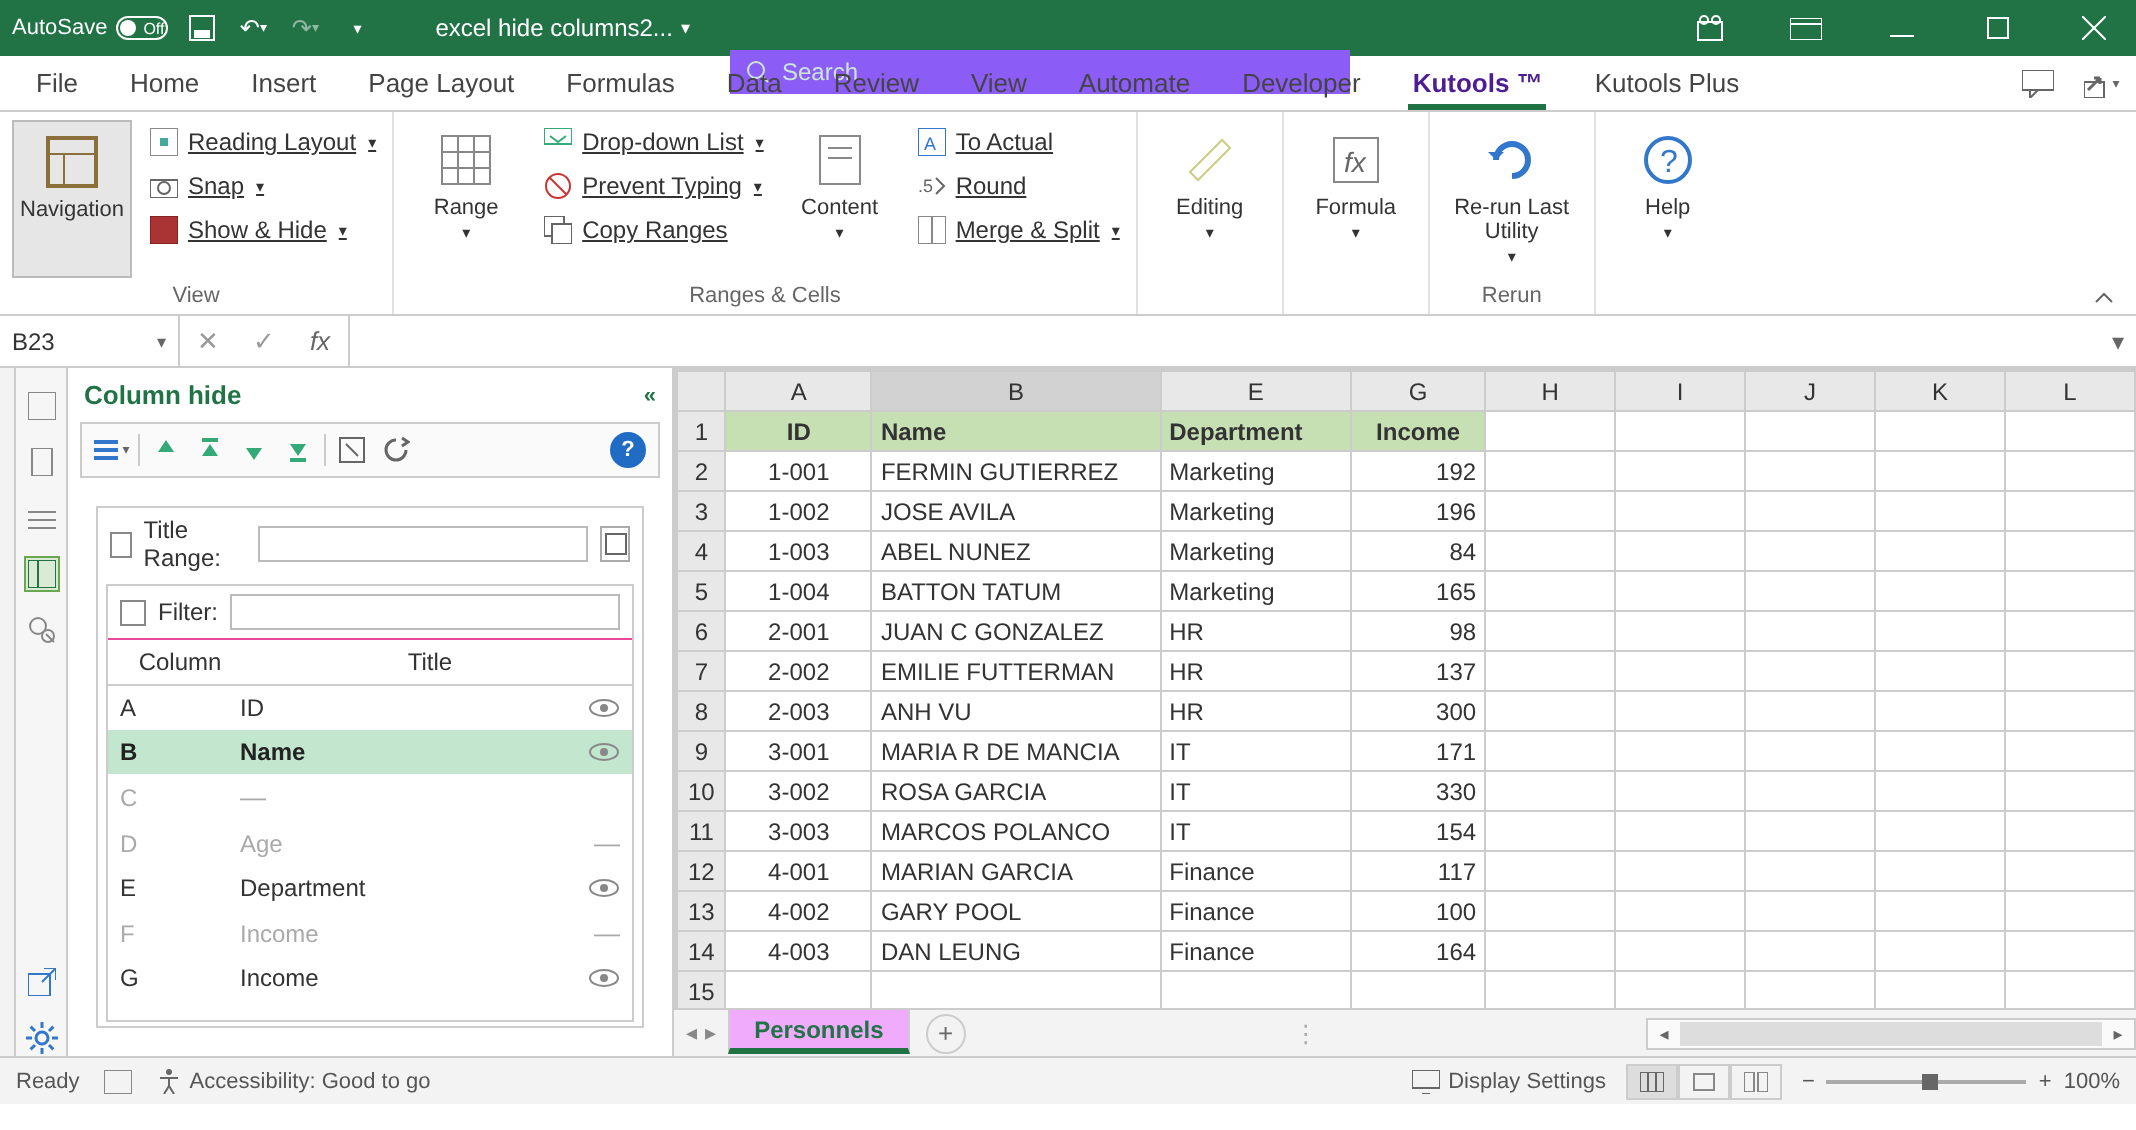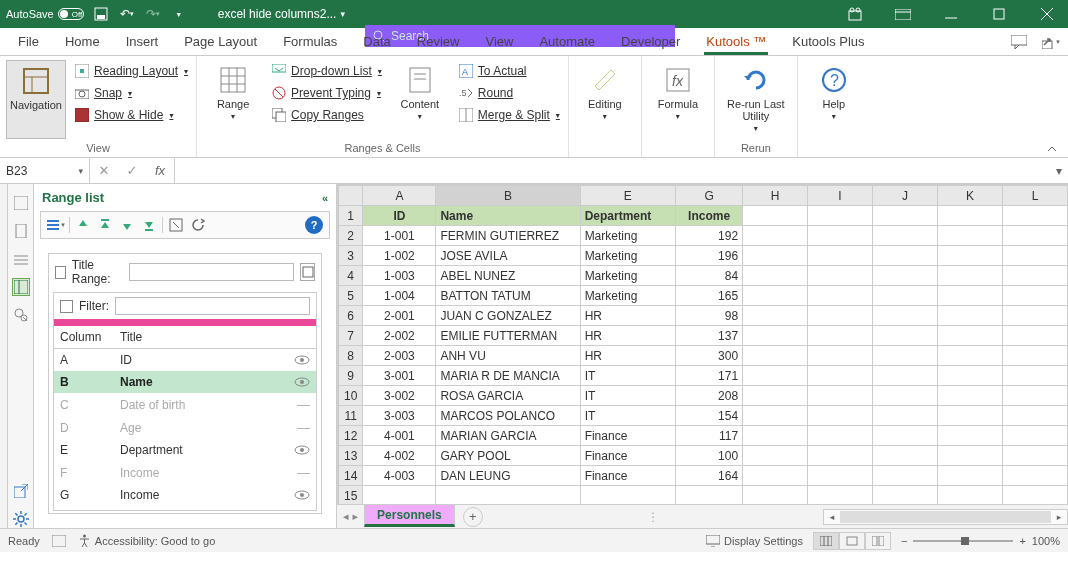--- a/index.html
+++ b/index.html
@@ -13,21 +13,21 @@
   .titlebar .autosave-toggle::before { content: ''; position: absolute; width: 8px; height: 8px; border-radius: 50%; background: #fff; left: 1px; }
   .titlebar .qat-btn { width: 18px; height: 18px; display: flex; align-items: center; justify-content: center; cursor: pointer; color: #fff; }
   .titlebar .filename { flex: 0 0 auto; margin-left: 30px; display: flex; align-items: center; gap: 4px; font-size: 12px; }
   .titlebar .searchbox { flex: 0 0 auto; margin-left: 20px; background: #8b5cf6; width: 310px; height: 22px; display: flex; align-items: center; padding: 0 8px; gap: 6px; color: #cce5d9; font-size: 12px; margin-top: 43px; }
   .titlebar .right { margin-left: auto; display: flex; align-items: center; gap: 18px; }
   .titlebar .win-btn { width: 30px; height: 28px; display: flex; align-items: center; justify-content: center; cursor: pointer; }
   
   
   .tabs { display: flex; height: 28px; align-items: center; border-bottom: 1px solid #ccc; background:#fff; padding: 0 6px; gap: 2px; }
   .tab { padding: 0 12px; height: 100%; display: flex; align-items: center; cursor: pointer; font-size: 13px; color: #444; }
-  .tab.active { color: #c2410c; font-weight: 400; position: relative; }
+  .tab.active { color: #4c1d95; font-weight: 700; position: relative; }
   .tab.active::after { content: ''; position: absolute; bottom: 0; left: 10px; right: 10px; height: 3px; background: #217346; }
   .tabs-right { margin-left: auto; display: flex; gap: 10px; }
   .tabs-right .tbtn { width: 22px; height: 22px; display: flex; align-items: center; justify-content: center; cursor: pointer; }
 
   
   .ribbon { height: 102px; background: #fff; border-bottom: 1px solid #ccc; display: flex; }
   .rgroup { border-right: 1px solid #e1e1e1; display: flex; flex-direction: column; padding: 2px 6px 0 6px; }
   .rgroup-body { flex: 1; display: flex; gap: 6px; padding-top: 2px; }
   .rgroup-label { text-align: center; color: #666; font-size: 11px; padding: 3px 0; }
   .bigbtn { display: flex; flex-direction: column; align-items: center; width: 60px; padding: 4px 2px; cursor: pointer; gap: 2px; font-size: 11px; text-align: center; }
@@ -59,21 +59,21 @@
   .clhead { display: flex; align-items: center; padding: 6px 8px; color: #217346; font-weight: 600; font-size: 13px; }
   .clhead .collapse { margin-left: auto; font-size: 11px; color: #217346; cursor: pointer; }
   .cltoolbar { display: flex; gap: 4px; padding: 4px 6px; border: 1px solid #ccc; margin: 0 6px; align-items: center; background: #fafafa; }
   .cltbtn { width: 18px; height: 18px; display: flex; align-items: center; justify-content: center; cursor: pointer; }
   .cltoolbar .sep { width: 1px; background: #ccc; height: 16px; }
   .cltoolbar .help { margin-left: auto; color: #206cc4; width: 18px; height: 18px; border-radius: 50%; background: #206cc4; color: #fff; font-weight: bold; font-size: 11px; display: flex; align-items: center; justify-content: center; }
   .cl-inner { border: 1px solid #ccc; margin: 14px; flex: 1; display: flex; flex-direction: column; }
   .cl-row { display: flex; align-items: center; padding: 4px 6px; gap: 6px; font-size: 12px; }
   .cl-row input[type=text] { flex: 1; border: 1px solid #bbb; height: 18px; padding: 0 4px; font-size: 12px; }
   .cl-row .chk { width: 13px; height: 13px; border: 1px solid #888; display: flex; align-items: center; justify-content: center; }
-  .cl-hdr { display: flex; border-top: 7px solid #ec4899; border-bottom: 1px solid #ccc; font-size: 12px; padding: 4px 6px; background: #fff; }
+  .cl-hdr { display: flex; border-top: 1px solid #ec4899; border-bottom: 1px solid #ccc; font-size: 12px; padding: 4px 6px; background: #fff; text-align: center; }
   .cl-hdr .c1 { width: 60px; }
   .cl-hdr .c2 { flex: 1; }
   .cl-list { flex: 1; overflow: auto; }
   .cl-item { display: flex; padding: 4px 6px; font-size: 12px; cursor: pointer; align-items: center; }
   .cl-item .c1 { width: 60px; }
   .cl-item .c2 { flex: 1; }
   .cl-item .eye { color: #888; font-size: 13px; }
   .cl-item.hidden { color: #aaa; }
   .cl-item.hidden .eye { color: #aaa; }
   .cl-item.sel { background: #c3e6cf; font-weight: 600; color: #222; }
@@ -477,21 +477,21 @@
     <span class="vbtn">
         <svg width="16" height="16">
           <circle cx="8" cy="8" r="3" fill="none" stroke="#37c" stroke-width="1.5"></circle>
           <path d="M8 0 L8 3 M8 13 L8 16 M0 8 L3 8 M13 8 L16 8 M2.3 2.3 L4.5 4.5 M11.5 11.5 L13.7 13.7 M2.3 13.7 L4.5 11.5 M11.5 4.5 L13.7 2.3" stroke="#37c" stroke-width="1.5"></path>
         </svg>
       </span>
   </div>
 
   <div class="clpane">
     <div class="clhead">
-      <span>Range list</span>
+      <span>Column hide</span>
       <span class="collapse">«</span>
     </div>
     <div class="cltoolbar">
       <span class="cltbtn">
           <svg width="14" height="12">
             <line x1="0" y1="2" x2="12" y2="2" stroke="#37c" stroke-width="2"></line>
             <line x1="0" y1="6" x2="12" y2="6" stroke="#37c" stroke-width="2"></line>
             <line x1="0" y1="10" x2="12" y2="10" stroke="#37c" stroke-width="2"></line>
           </svg>
           <span style="font-size:7px;color:#666">▾</span>
@@ -571,21 +571,20 @@
               <span class="c2">Name</span>
               <span class="eye">
                 <svg width="16" height="12">
                   <ellipse cx="8" cy="6" rx="7" ry="4" fill="none" stroke="#888"></ellipse>
                   <circle cx="8" cy="6" r="2" fill="#888"></circle>
                 </svg>
               </span>
             </div>
             <div class="cl-item hidden">
               <span class="c1">C</span>
-              <span class="c2">Date of birth</span>
               <span class="eye">—</span>
             </div>
             <div class="cl-item hidden">
               <span class="c1">D</span>
               <span class="c2">Age</span>
               <span class="eye">—</span>
             </div>
             <div class="cl-item">
               <span class="c1">E</span>
               <span class="c2">Department</span>
@@ -738,21 +737,21 @@
               <td class="colX"></td>
               <td class="colX"></td>
               <td class="colX"></td>
               <td class="colX"></td>
             </tr>
             <tr>
               <th class="rh">10</th>
               <td class="colA">3-002</td>
               <td class="colB" style="text-align:left">ROSA GARCIA</td>
               <td class="colE" style="text-align:left">IT</td>
-              <td class="colG">208</td>
+              <td class="colG">330</td>
               <td class="colX"></td>
               <td class="colX"></td>
               <td class="colX"></td>
               <td class="colX"></td>
               <td class="colX"></td>
             </tr>
             <tr>
               <th class="rh">11</th>
               <td class="colA">3-003</td>
               <td class="colB" style="text-align:left">MARCOS POLANCO</td>

